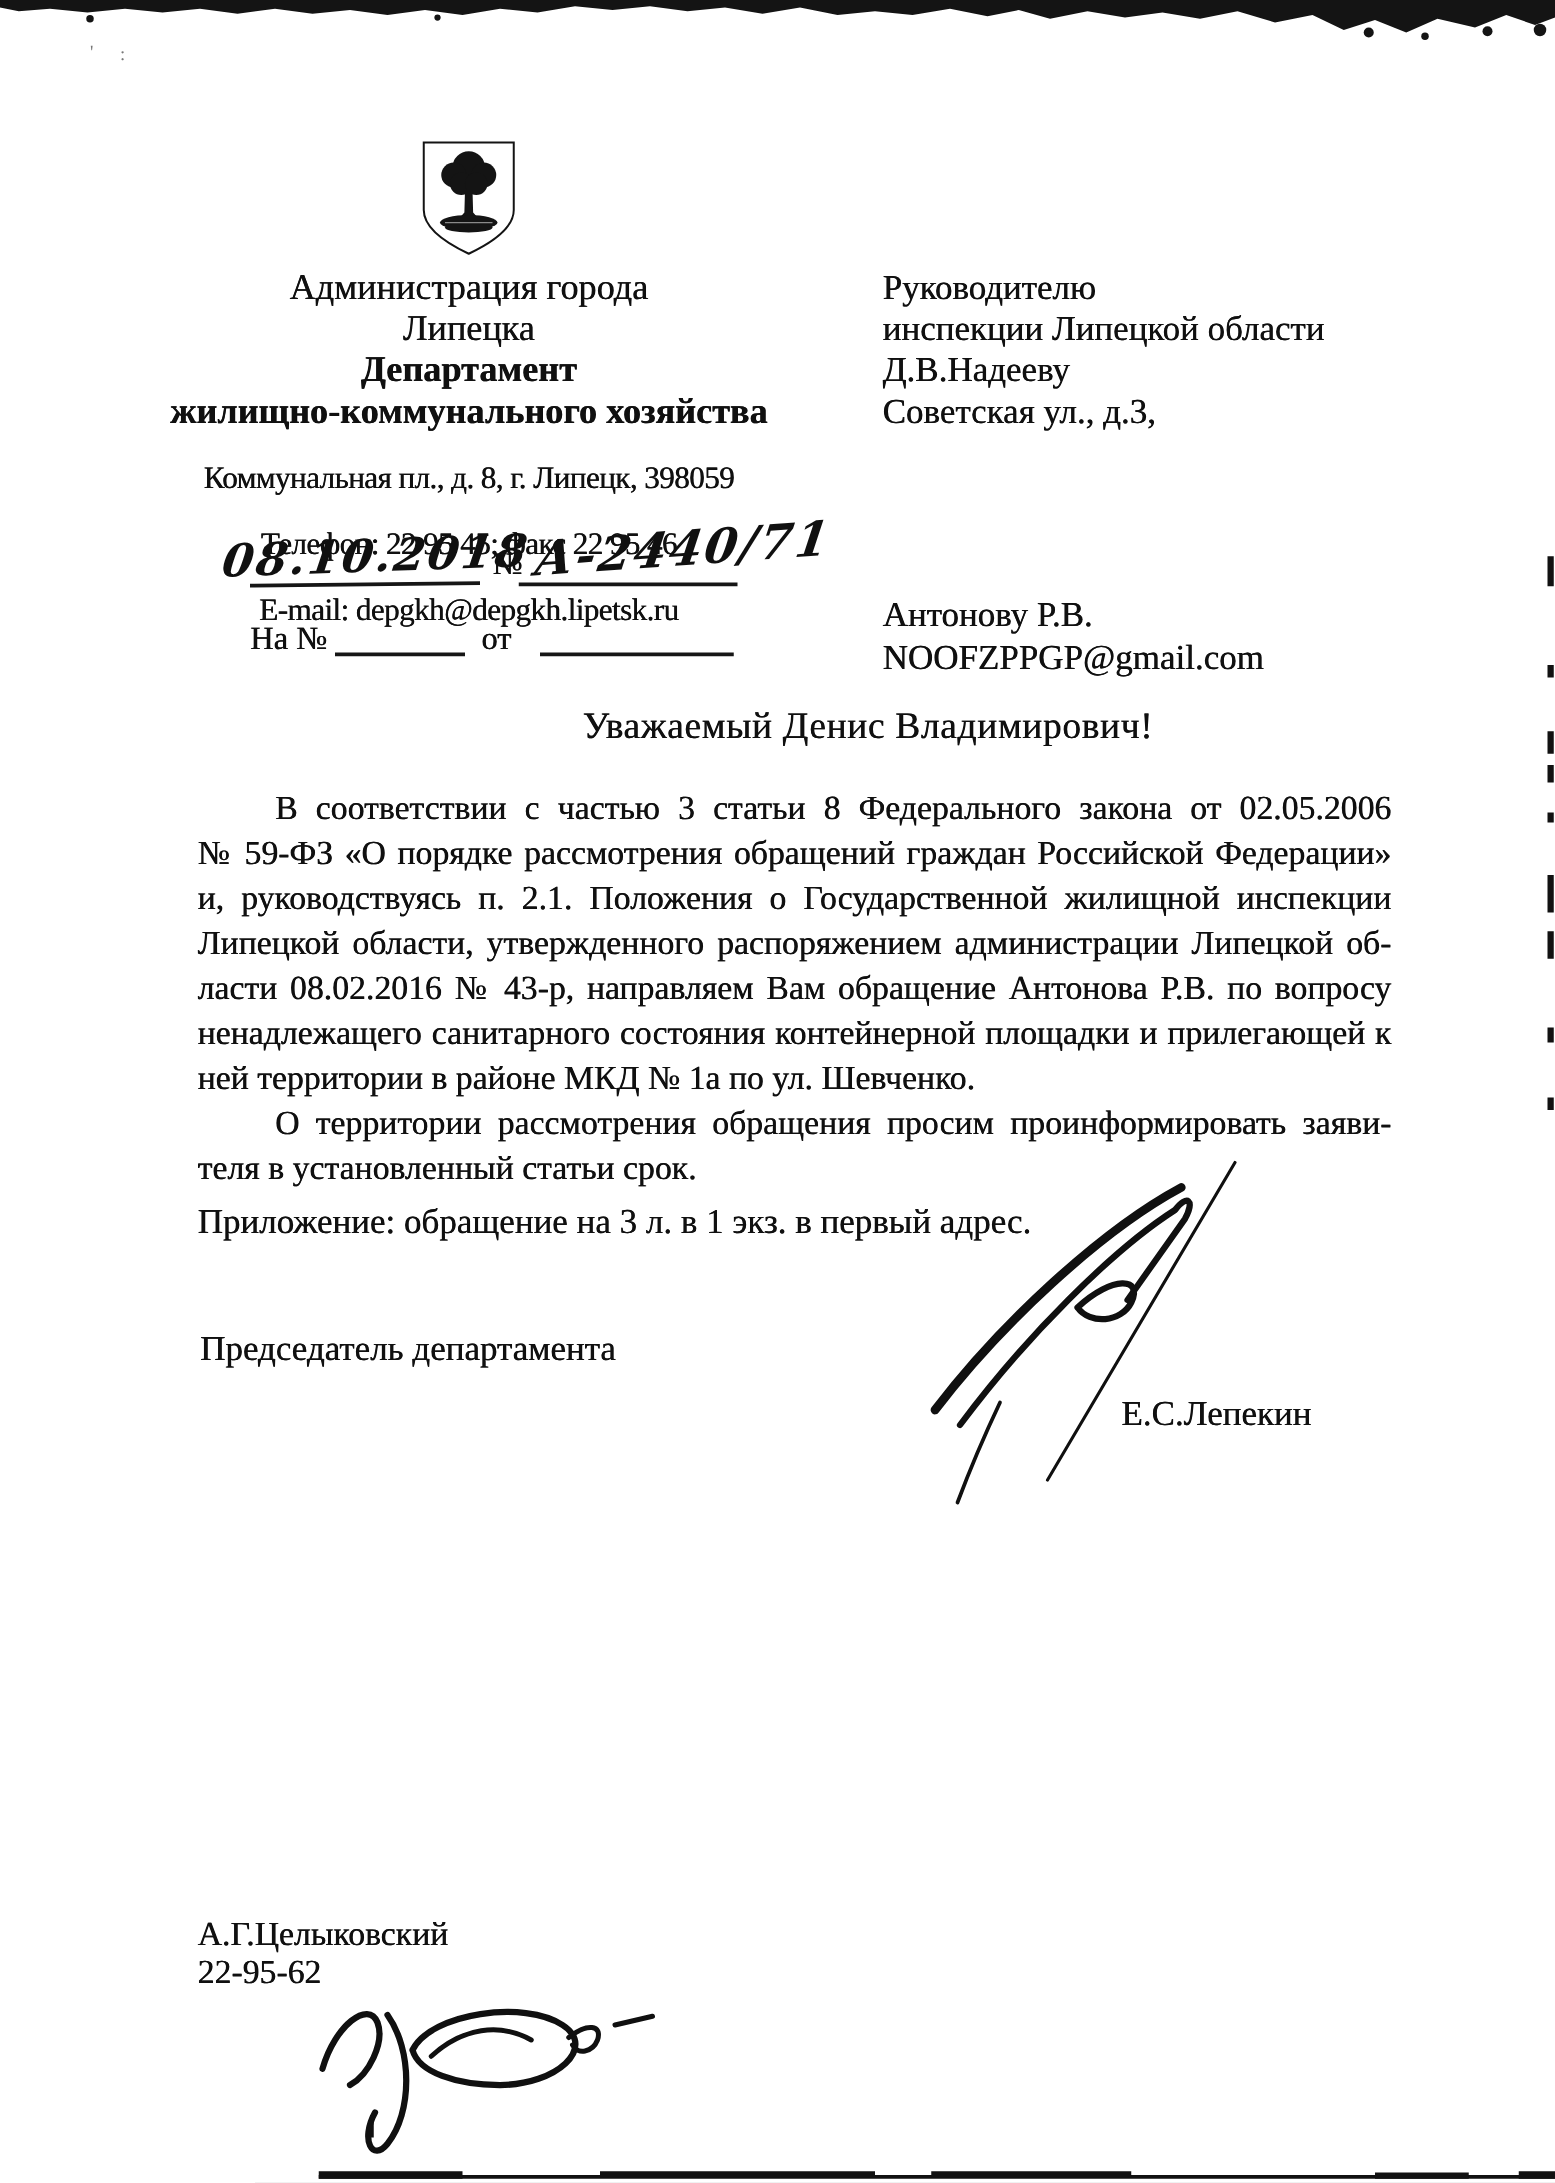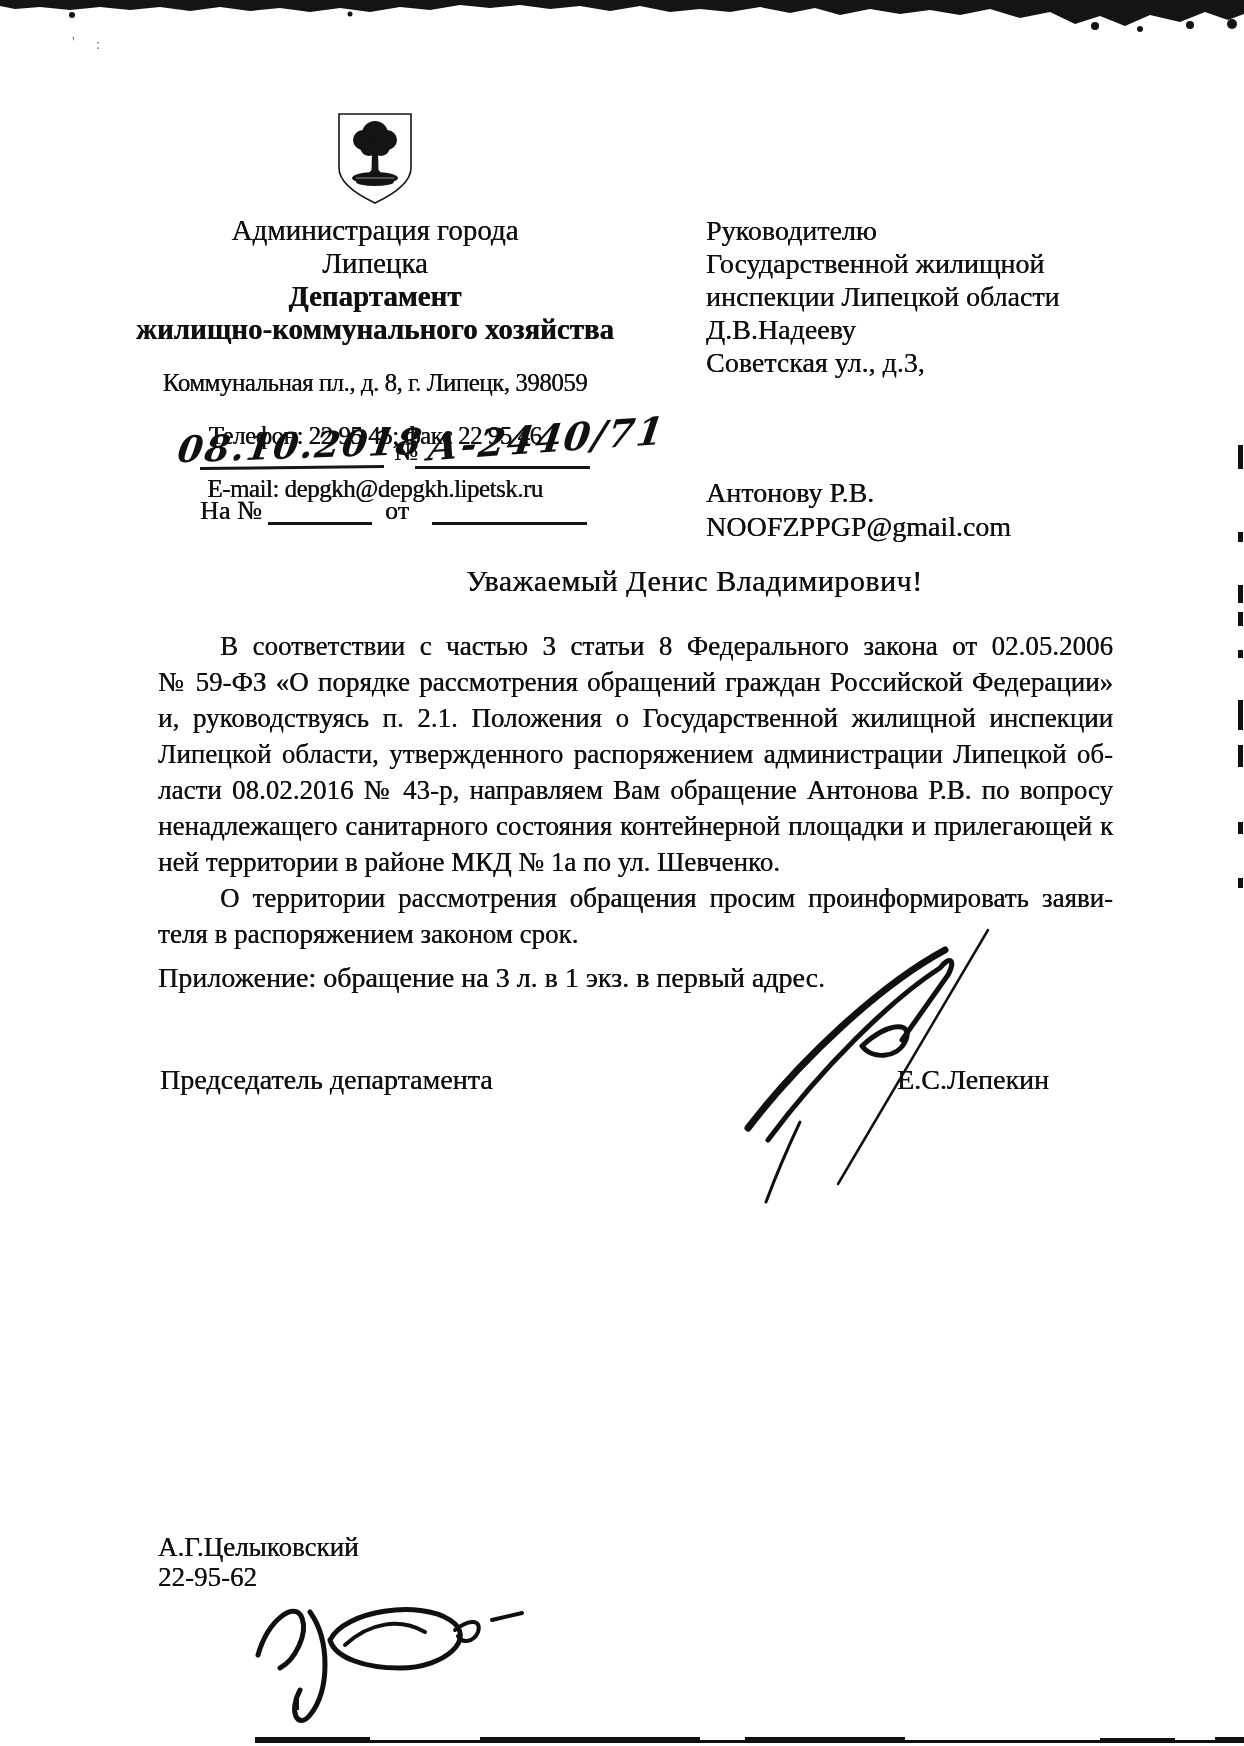--- a/index.html
+++ b/index.html
@@ -38,21 +38,21 @@
 
   
   .body-block{left:158px;top:628px;width:955px;font-size:27px;}
   .bline{height:36px;line-height:36px;white-space:nowrap;}
   .jfull{white-space:normal;text-align:justify;text-align-last:justify;}
   .indent{text-indent:62px;}
 
   .attachment{left:158px;top:962px;font-size:28px;}
 
   .sign-title{left:160px;top:1064px;font-size:28px;}
-  .sign-name{left:897px;top:1064px;font-size:28px;}
+  .sign-name{left:897px;top:1116px;font-size:28px;}
 
   .footer-block{left:158px;top:1532px;font-size:27px;line-height:30px;}
 
   .sig-svg{position:absolute;pointer-events:none;}
   .mark{position:absolute;background:#111;}
   .speck{position:absolute;color:#777;font-size:15px;}
 </style>
 </head>
 <body>
 
@@ -102,21 +102,20 @@
   <div class="abs hand" style="left:428px;top:416px;font-size:38px;transform:rotate(-4deg) skewX(-12deg);">А-2440/71</div>
   <div class="uline" style="left:415px;top:466px;width:175px;"></div>
 
   <div class="abs t" style="left:200px;top:496px;font-size:26px;">На №</div>
   <div class="uline" style="left:268px;top:522px;width:104px;"></div>
   <div class="abs t" style="left:385px;top:496px;font-size:26px;">от</div>
   <div class="uline" style="left:432px;top:522px;width:155px;"></div>
 
   <div class="abs recipient t">
     <div>Руководителю</div>
-    <div>Государственной жилищной</div>
     <div>инспекции Липецкой области</div>
     <div>Д.В.Надееву</div>
     <div>Советская ул., д.3,</div>
   </div>
 
   <div class="abs recipient2 t">
     <div>Антонову Р.В.</div>
     <div>NOOFZPPGP@gmail.com</div>
   </div>
 
@@ -124,21 +123,21 @@
 
   <div class="abs body-block t">
     <div class="bline jfull indent">В соответствии с частью 3 статьи 8 Федерального закона от 02.05.2006</div>
     <div class="bline jfull">№ 59-ФЗ «О порядке рассмотрения обращений граждан Российской Федерации»</div>
     <div class="bline jfull">и, руководствуясь п. 2.1. Положения о Государственной жилищной инспекции</div>
     <div class="bline jfull">Липецкой области, утвержденного распоряжением администрации Липецкой об-</div>
     <div class="bline jfull">ласти 08.02.2016 № 43-р, направляем Вам обращение Антонова Р.В. по вопросу</div>
     <div class="bline jfull">ненадлежащего санитарного состояния контейнерной площадки и прилегающей к</div>
     <div class="bline">ней территории в районе МКД № 1а по ул. Шевченко.</div>
     <div class="bline jfull indent">О территории рассмотрения обращения просим проинформировать заяви-</div>
-    <div class="bline">теля в распоряжением законом срок.</div>
+    <div class="bline">теля в установленный статьи срок.</div>
   </div>
 
   <div class="abs attachment t">Приложение: обращение на 3 л. в 1 экз. в первый адрес.</div>
 
   <div class="abs sign-title t">Председатель департамента</div>
   <div class="abs sign-name t">Е.С.Лепекин</div>
 
   <svg class="sig-svg" style="left:730px;top:915px;" width="290" height="300" viewBox="730 915 290 300" fill="none" stroke="#101010" stroke-linecap="round">
     <path stroke-width="7" d="M748,1128 C800,1060 880,985 945,950"></path>
     <path stroke-width="5" d="M768,1140 C820,1070 890,1000 940,968 C950,955 956,960 948,975 L902,1040"></path>

